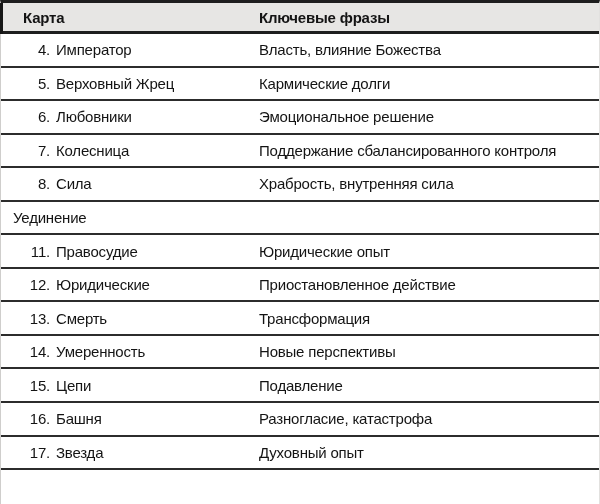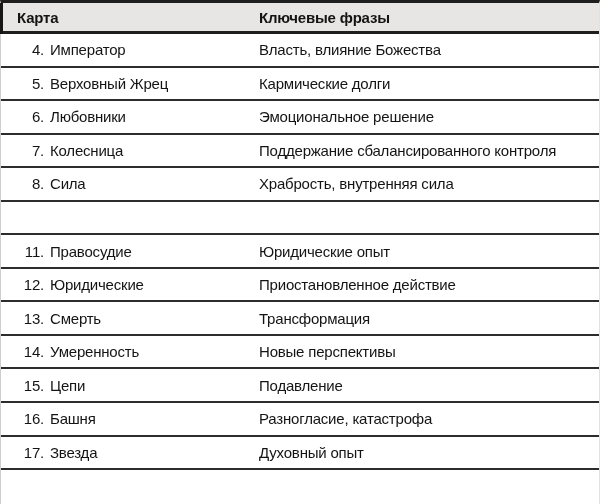--- a/index.html
+++ b/index.html
@@ -42,21 +42,21 @@
   .trow{
     height:33.55px;
     border-bottom:2px solid var(--border-mid);
     font-size:15px;
     letter-spacing:-0.2px;
   }
   .trow:last-child{border-bottom-width:2px;}
   .c1{
     width:246px;min-width:246px;
     box-sizing:border-box;
-    padding-left:16px;
+    padding-left:22px;
     white-space:nowrap;
   }
   .c2{
     flex:1;
     box-sizing:border-box;
     padding-left:12px;
     white-space:nowrap;
   }
   .header .c1{}
   .num{
@@ -97,20 +97,21 @@
     <div class="c1"><span class="num">7.</span><span class="nm">Колесница</span></div>
     <div class="c2">Поддержание сбалансированного контроля</div>
   </div>
 
   <div class="row trow">
     <div class="c1"><span class="num">8.</span><span class="nm">Сила</span></div>
     <div class="c2">Храбрость, внутренняя сила</div>
   </div>
 
   <div class="row trow">
+    <div class="c2">Уединение</div>
   </div>
 
 
   <div class="row trow">
     <div class="c1"><span class="num">11.</span><span class="nm">Правосудие</span></div>
     <div class="c2">Юридические опыт</div>
   </div>
 
   <div class="row trow">
     <div class="c1"><span class="num">12.</span><span class="nm">Юридические</span></div>

